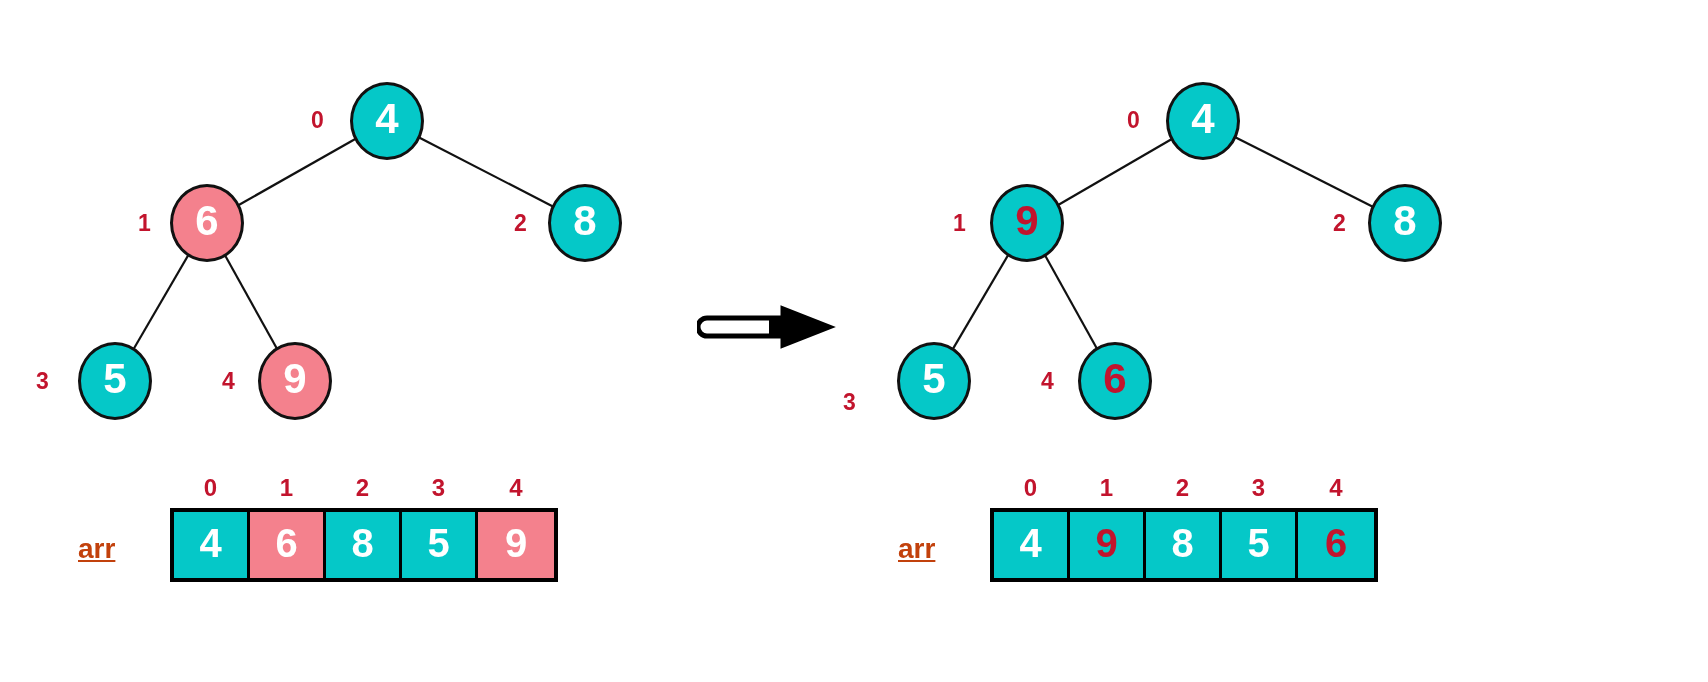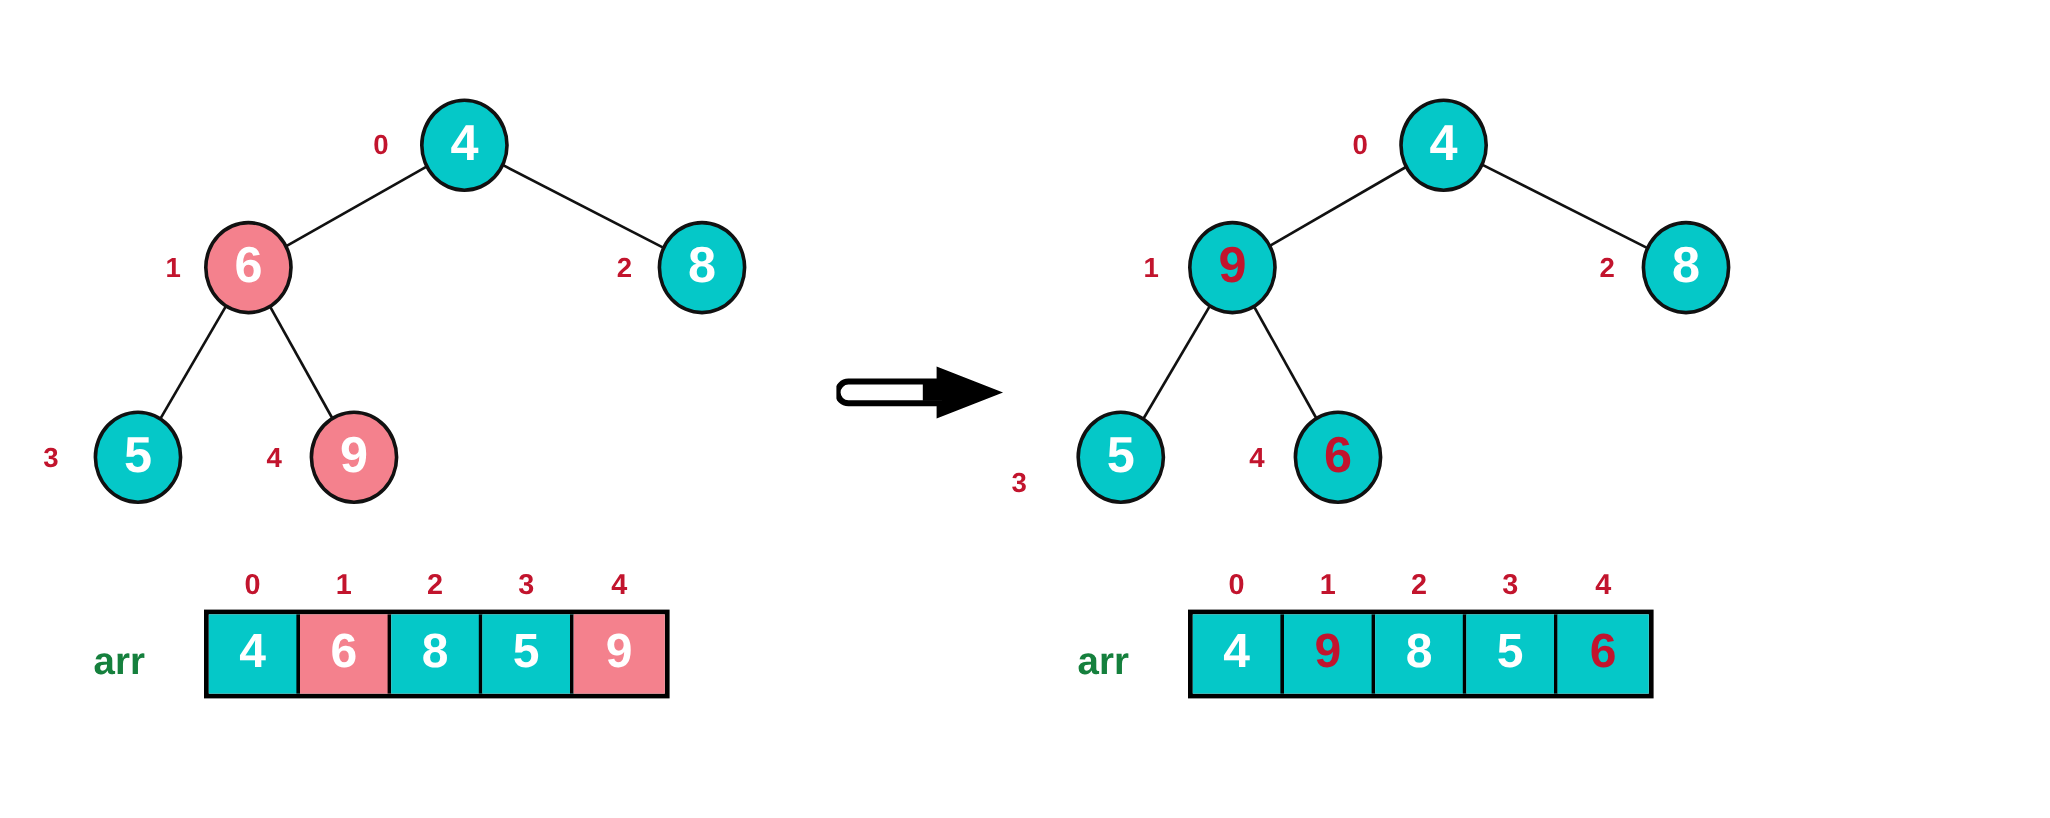--- a/index.html
+++ b/index.html
@@ -66,24 +66,25 @@
   
   .arrow-wrap {
     position: absolute;
     z-index: 2;
   }
 
   
   .array-block { position: absolute; }
   .array-label {
     position: absolute;
-    font-size: 32px;
-    font-weight: bold;
-    color: #15803d;
-    line-height: 1;
+    font-size: 28px;
+    font-weight: bold;
+    color: #c2410c;
+    line-height: 1;
+    text-decoration: underline;
   }
   .array-cells {
     position: absolute;
     display: flex;
     border: 4px solid #000000;
     box-sizing: content-box;
   }
   .cell {
     width: 76px;
     height: 66px;

